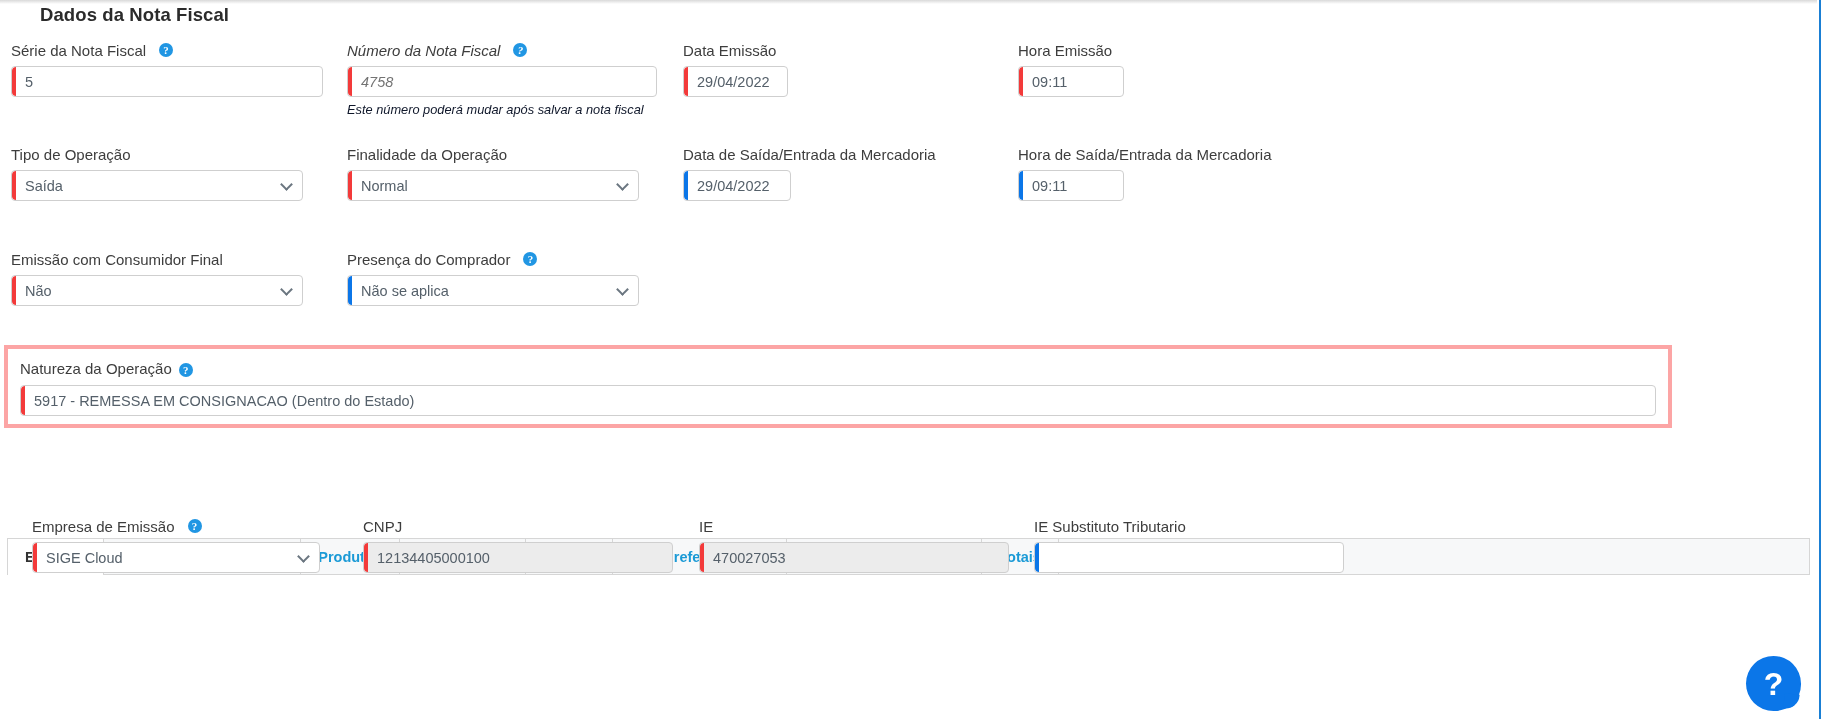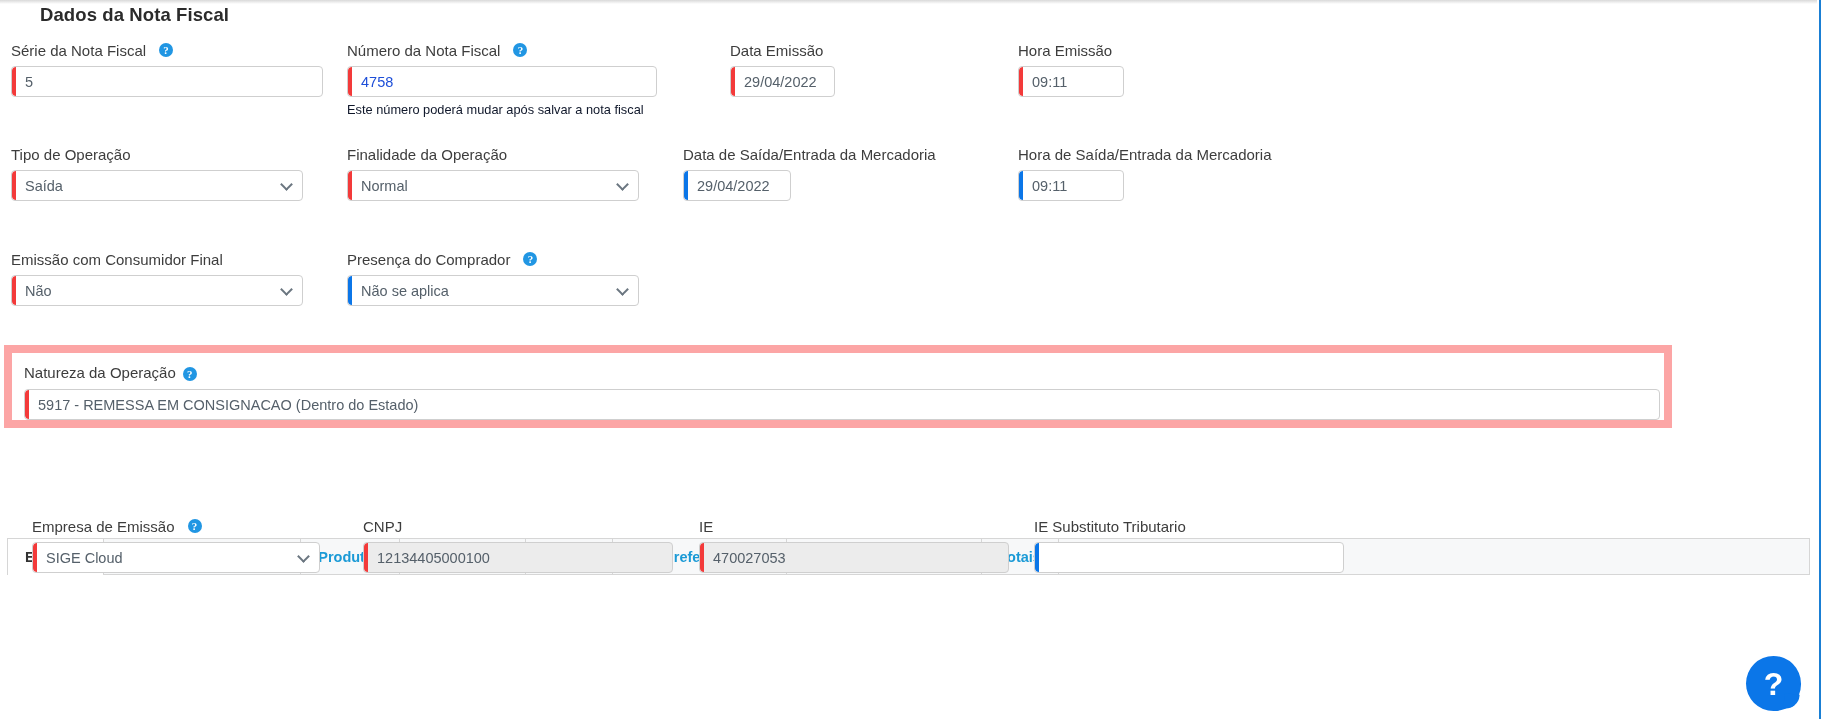--- a/index.html
+++ b/index.html
@@ -85,21 +85,21 @@
   .control::before {
     content: "";
     position: absolute;
     left: 0; top: 0; bottom: 0;
     width: 4px;
     border-radius: 4px 0 0 4px;
   }
   .control.req::before { background: #f33a3a; }
   .control.opt::before { background: #0b76e8; }
   .control.readonly { background: #ececec; }
-  .control.red-text { color: #1d4ed8; }
+  .control.red-text { color: #737373; }
 
   .select-caret {
     position: absolute;
     right: 11px; top: 50%;
     width: 9px; height: 9px;
     margin-top: -6px;
     border-right: 2px solid #6b7680;
     border-bottom: 2px solid #6b7680;
     transform: rotate(45deg);
   }
@@ -109,21 +109,21 @@
     color: #0f172a;
     margin-top: 5px;
     white-space: nowrap;
   }
 
   
   .highlight-box {
     position: absolute;
     left: 4px; top: 345px;
     width: 1668px; height: 83px;
-    border: 8px solid #fca5a5;
+    border: 4px solid #fca5a5;
     background: #ffffff;
   }
   .natureza-label {
     position: absolute;
     left: 12px; top: 11px;
     font-size: 15px;
     color: #3d3d3d;
     display: flex; align-items: center; gap: 7px;
   }
   .natureza-control {
@@ -222,32 +222,32 @@
   <div class="field" style="left:11px; top:42px; width:312px;">
     <div class="field-label">
       <span>Série da Nota Fiscal</span>
       <span class="help-icon">?</span>
     </div>
     <div class="control req">
       <span>5</span>
     </div>
   </div>
 
-  <div class="field" style="left:347px; top:42px; width:310px;">
+  <div class="field" style="left:347px; top:42px; width:310px;font-style:italic;">
     <div class="field-label">
       <span>Número da Nota Fiscal</span>
       <span class="help-icon">?</span>
     </div>
     <div class="control req red-text">
       <span>4758</span>
     </div>
     <div class="hint-text">Este número poderá mudar após salvar a nota fiscal</div>
   </div>
 
-  <div class="field" style="left:683px; top:42px; width:105px;margin-left:47px;">
+  <div class="field" style="left:683px; top:42px; width:105px;">
     <div class="field-label">
       <span>Data Emissão</span>
     </div>
     <div class="control req">
       <span>29/04/2022</span>
     </div>
   </div>
 
   <div class="field" style="left:1018px; top:42px; width:106px;">
     <div class="field-label">

